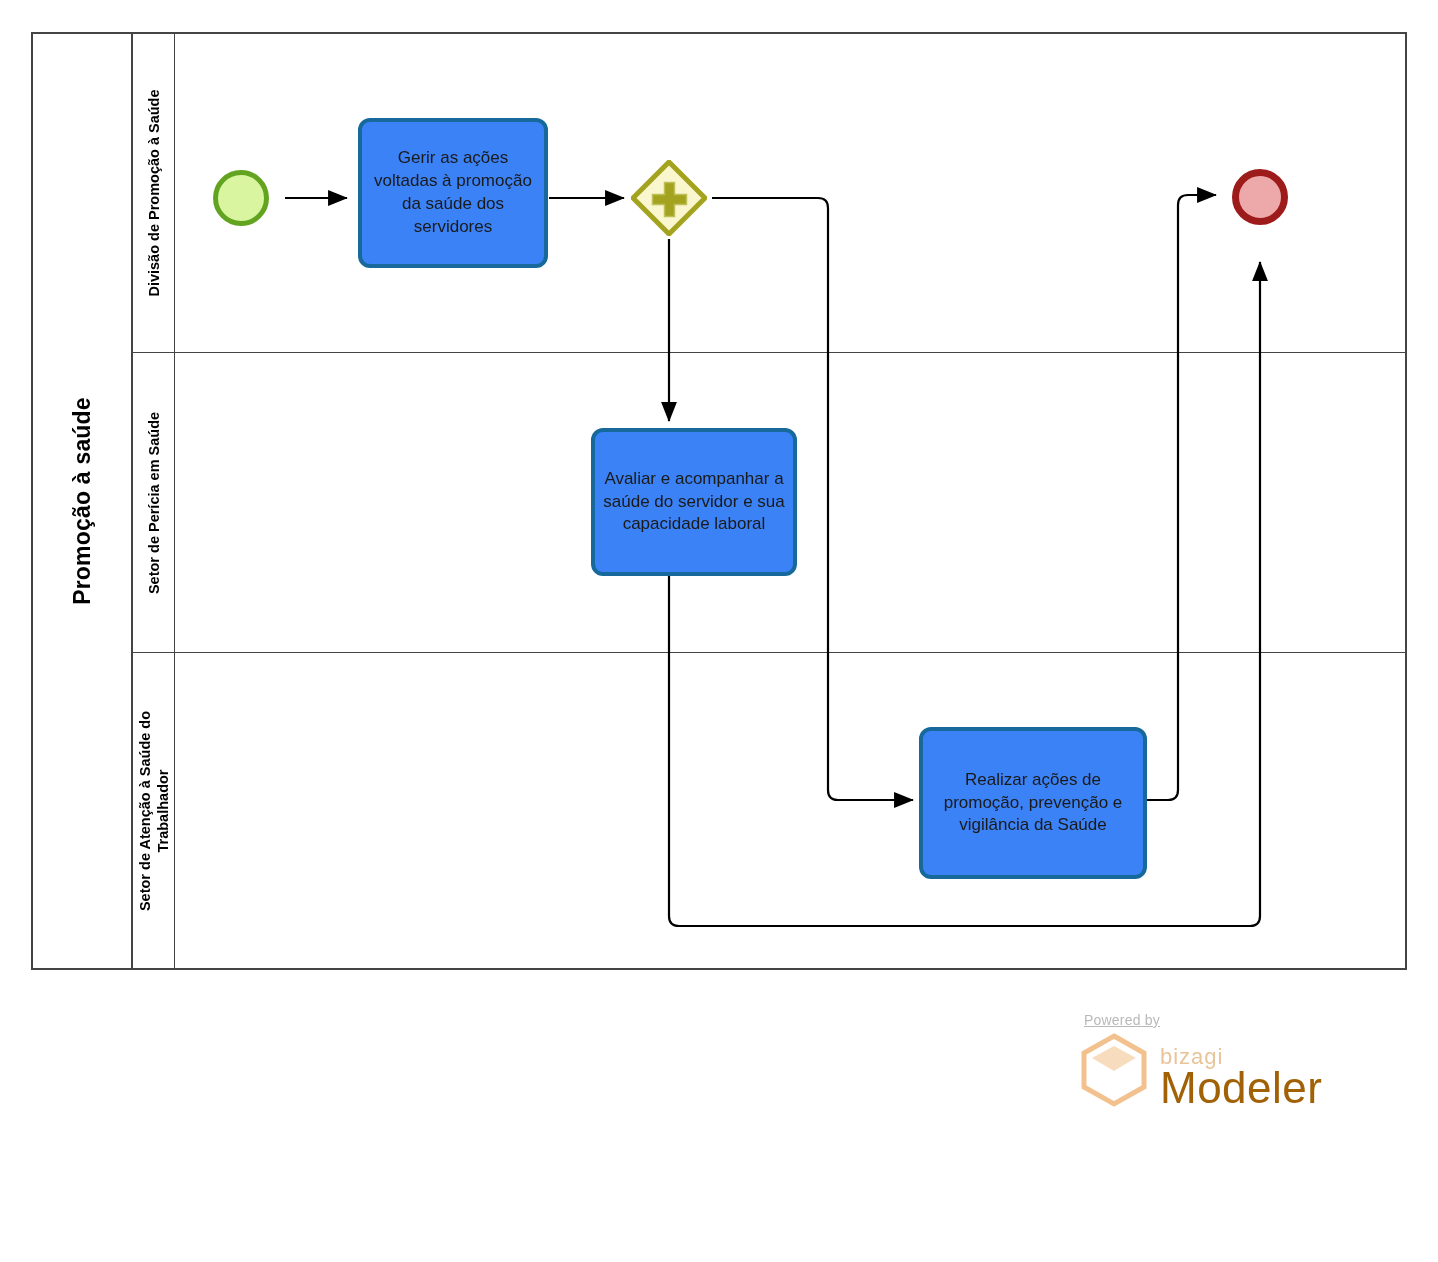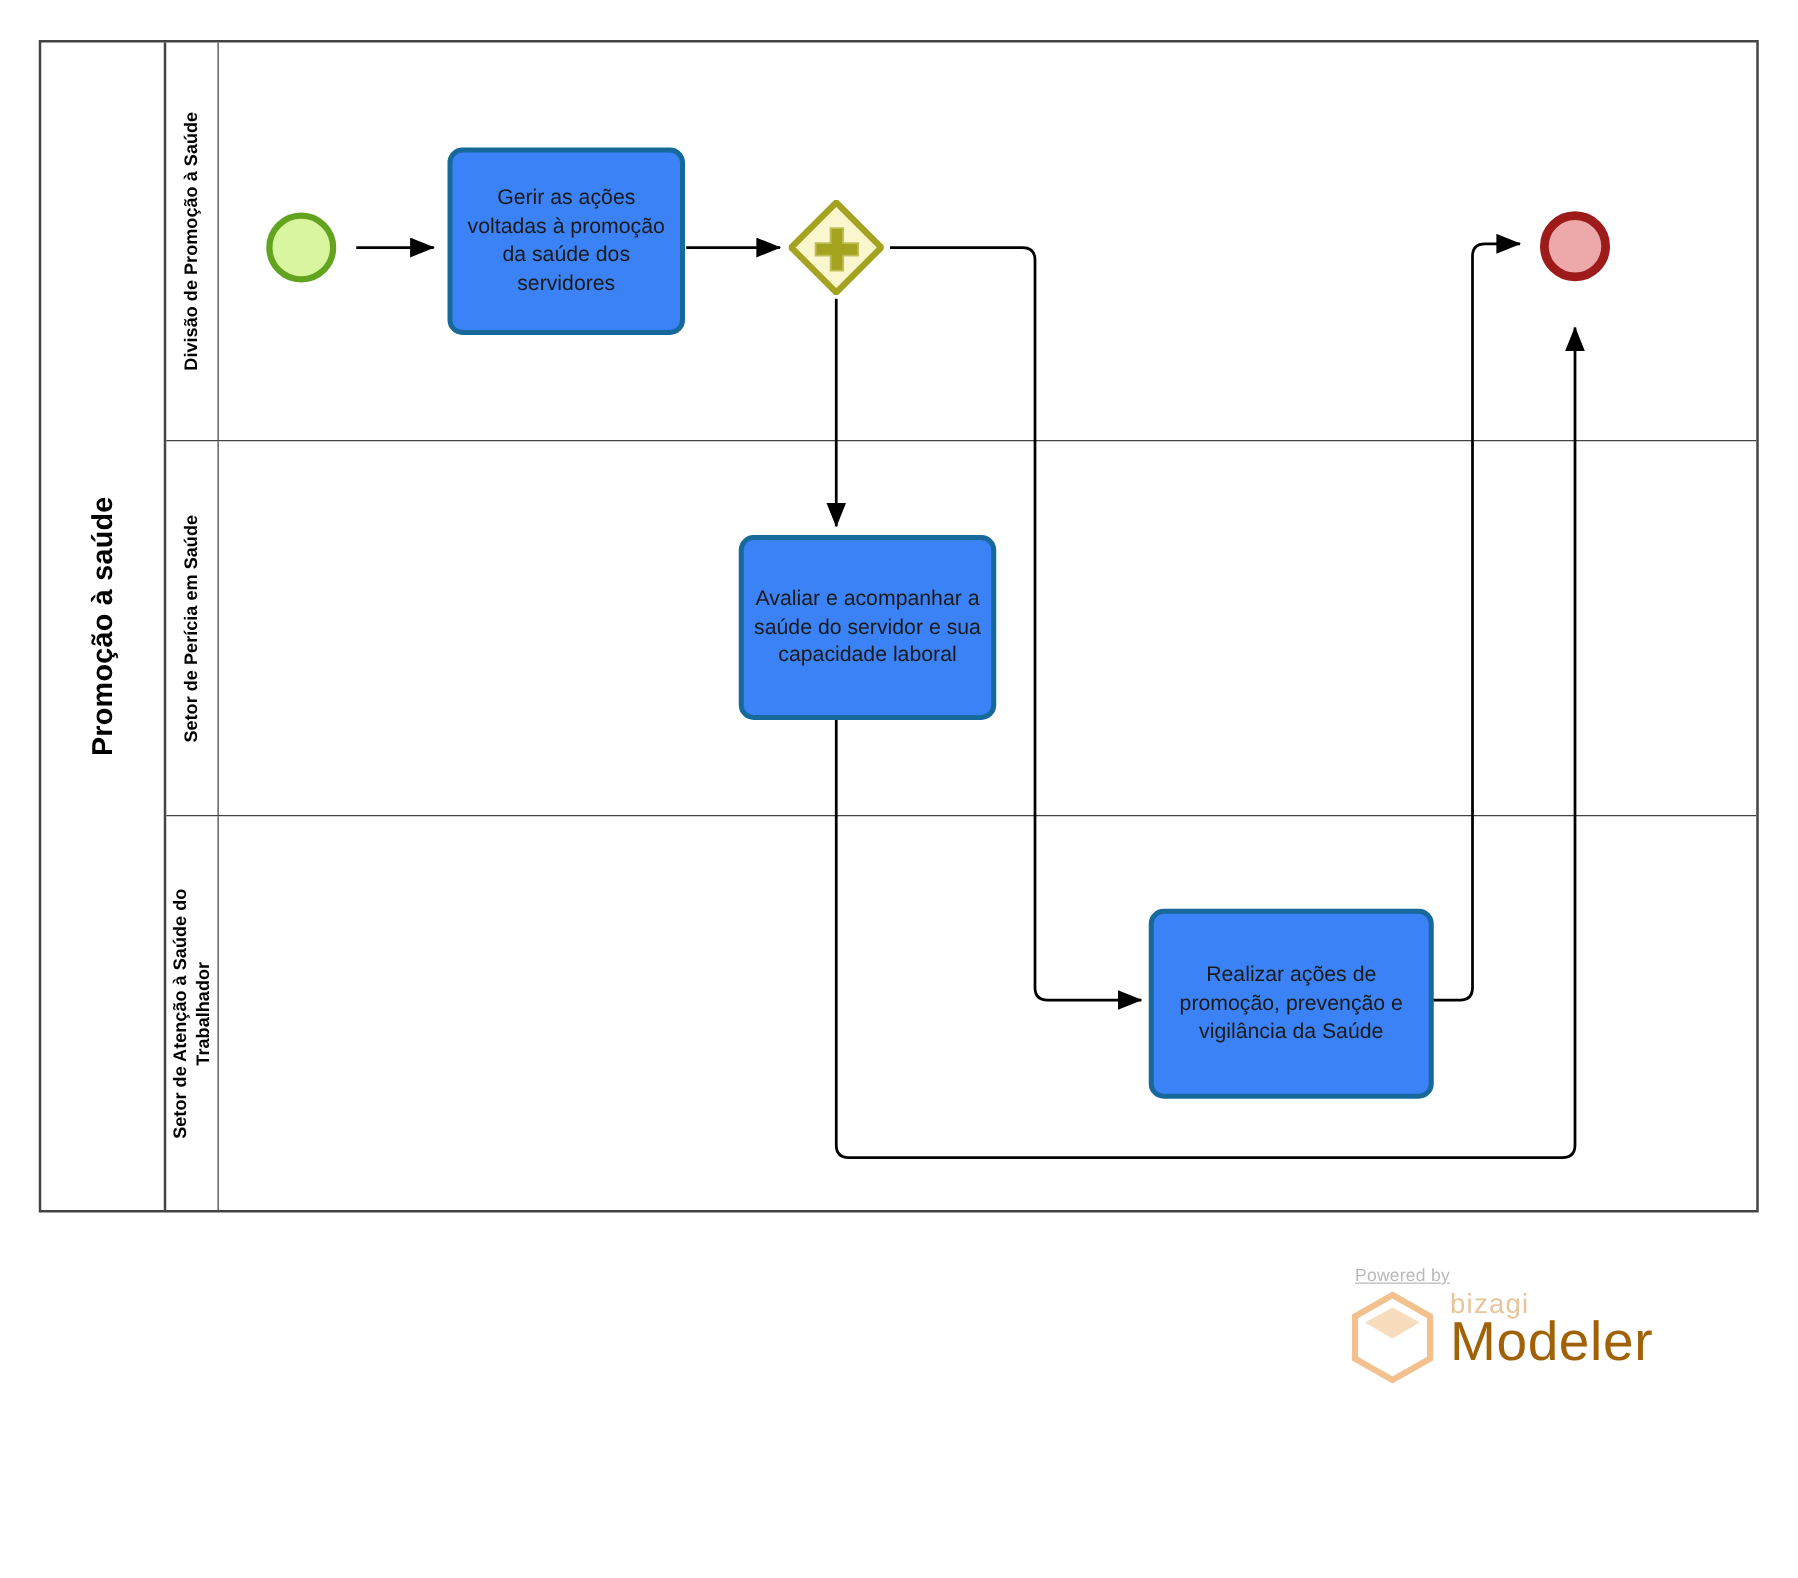--- a/index.html
+++ b/index.html
@@ -140,21 +140,21 @@
   }
   .powered-by {
     font-size: 14px;
     color: #b9b9b9;
     margin-left: 6px;
     margin-bottom: 4px;
     letter-spacing: .2px;
     text-decoration: underline;
   }
   .brand-row { display: flex; align-items: flex-start; }
-  .brand-words { margin-left: 10px; margin-top: 0; }
+  .brand-words { margin-left: 10px; margin-top: 14px; }
   .brand-bizagi {
     font-size: 22px;
     color: #e8c49a;
     letter-spacing: 1px;
     line-height: 1;
   }
   .brand-modeler {
     font-size: 44px;
     color: #a16207;
     line-height: 1;

